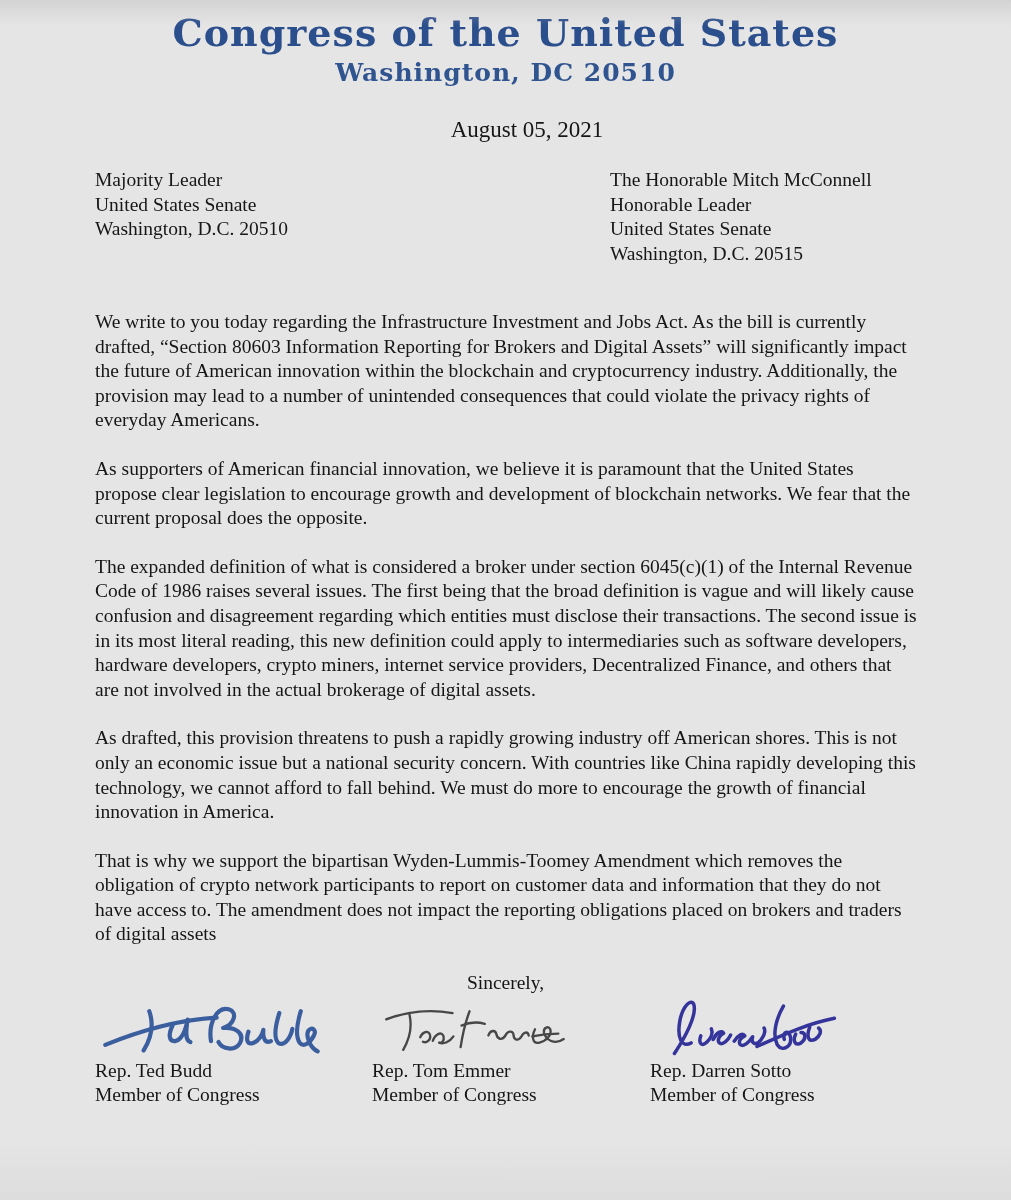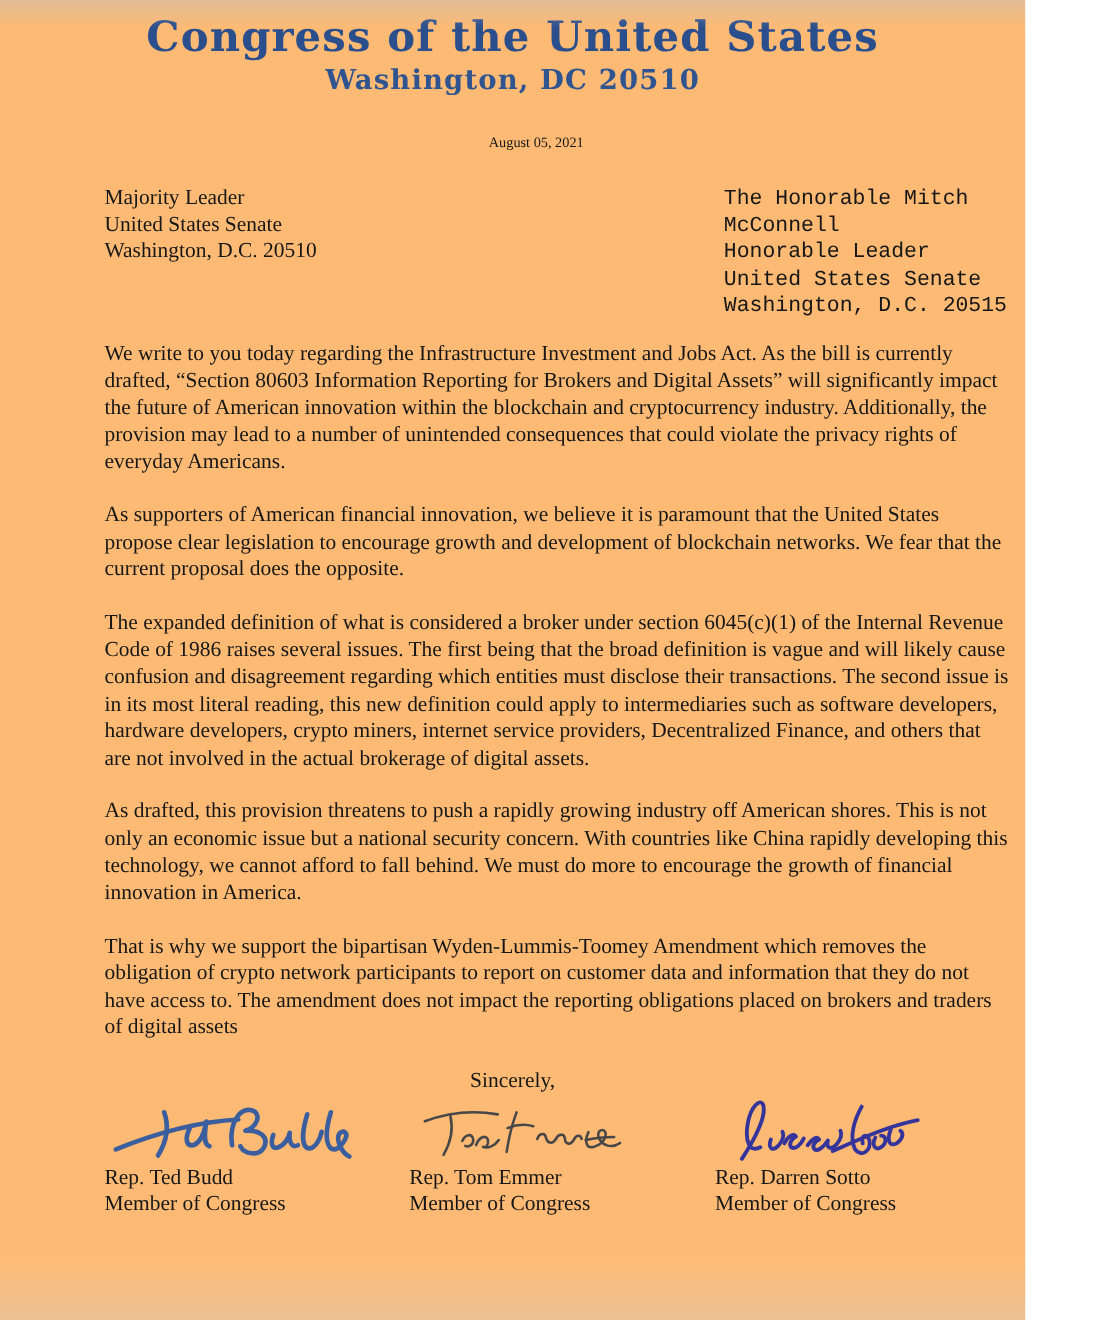--- a/index.html
+++ b/index.html
@@ -2,23 +2,23 @@
 <html><head>
 <meta charset="utf-8">
 <style>
   html, body {
     margin: 0;
     padding: 0;
     background: #ffffff;
   }
   .page {
     position: relative;
-    width: 932px;
+    width: 1011px;
     height: 1200px;
-    background: #fdba74;
+    background: #e5e5e5;
     overflow: hidden;
     font-family: "Liberation Serif", "DejaVu Serif", serif;
     color: #161616;
   }
   .top-shade {
     position: absolute;
     top: 0; left: 0; right: 0;
     height: 26px;
     background: linear-gradient(to bottom, rgba(190,190,190,0.45), rgba(255,255,255,0));
     pointer-events: none;
@@ -50,38 +50,38 @@
     line-height: 30px;
     margin-top: 2px;
     color: #30548f;
     letter-spacing: 1px;
     text-align: center;
   }
 
   .date-line {
     margin-top: 30px;
     text-align: center;
-    font-size: 13px;
+    font-size: 23px;
     line-height: 24px;
     margin-left: 43px;
   }
 
   .recipients {
     position: relative;
     margin-top: 26px;
     height: 98px;
   }
   .recipient {
     position: absolute;
     top: 0;
     font-size: 19.5px;
     line-height: 24.5px;
   }
   .recipient.left  { left: 95px; }
-  .recipient.right { left: 658px; font-family: Liberation Mono, monospace; }
+  .recipient.right { left: 610px; }
 
   .letter-body {
     margin: 44px 92px 0 95px;
     width: 824px;
   }
   .letter-body p {
     margin: 0 0 24px 0;
     font-size: 19.5px;
     line-height: 24.6px;
   }

